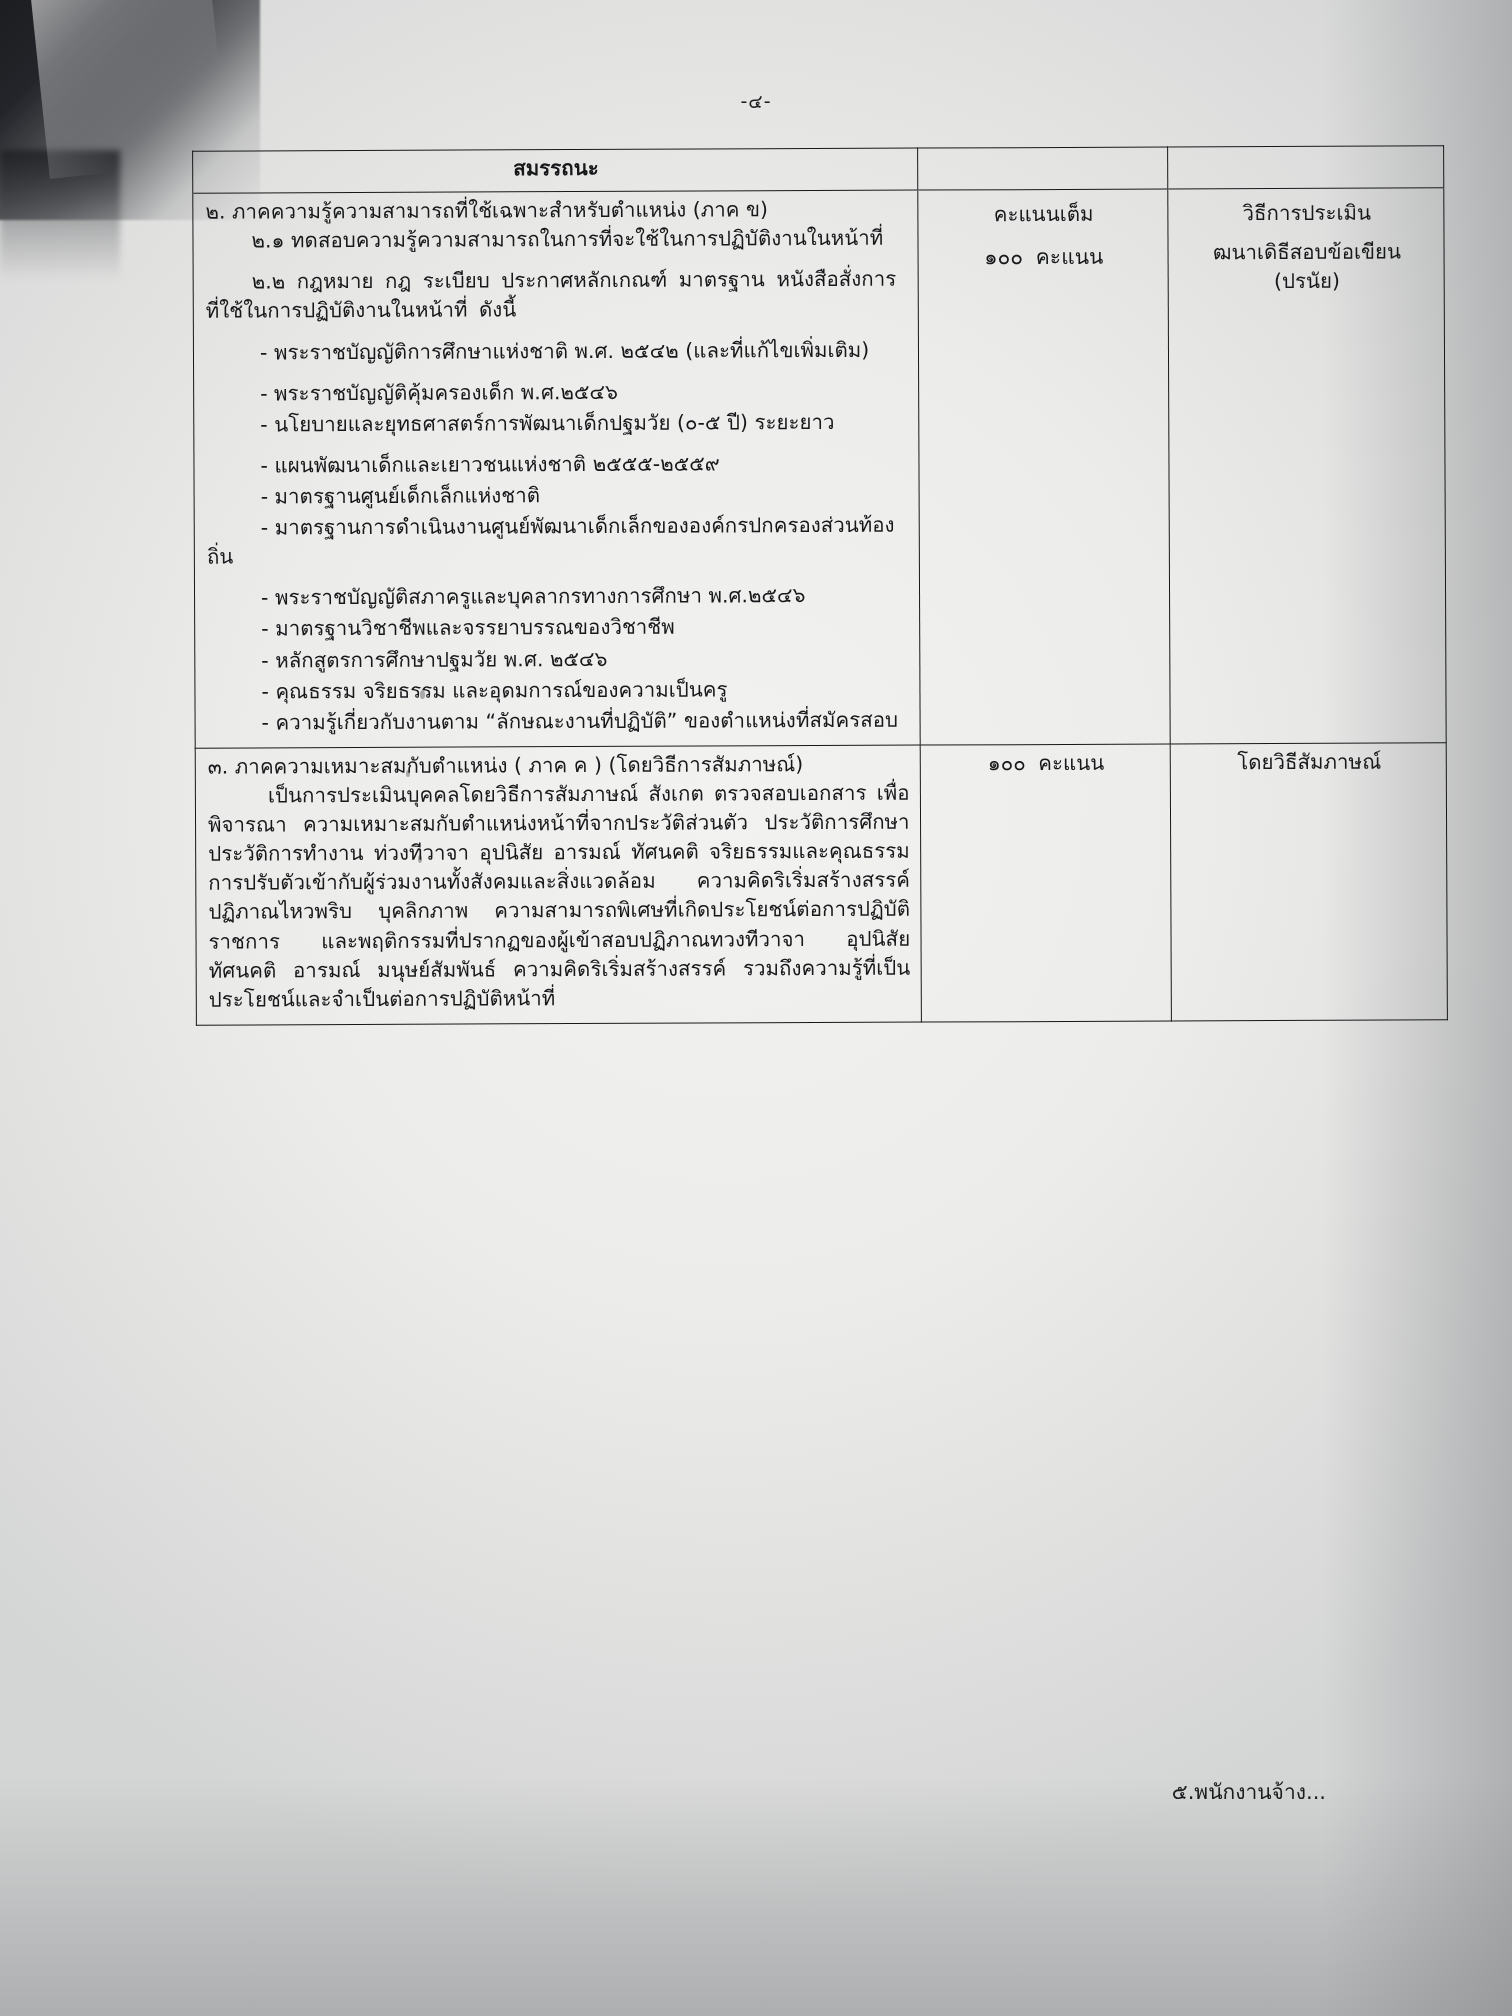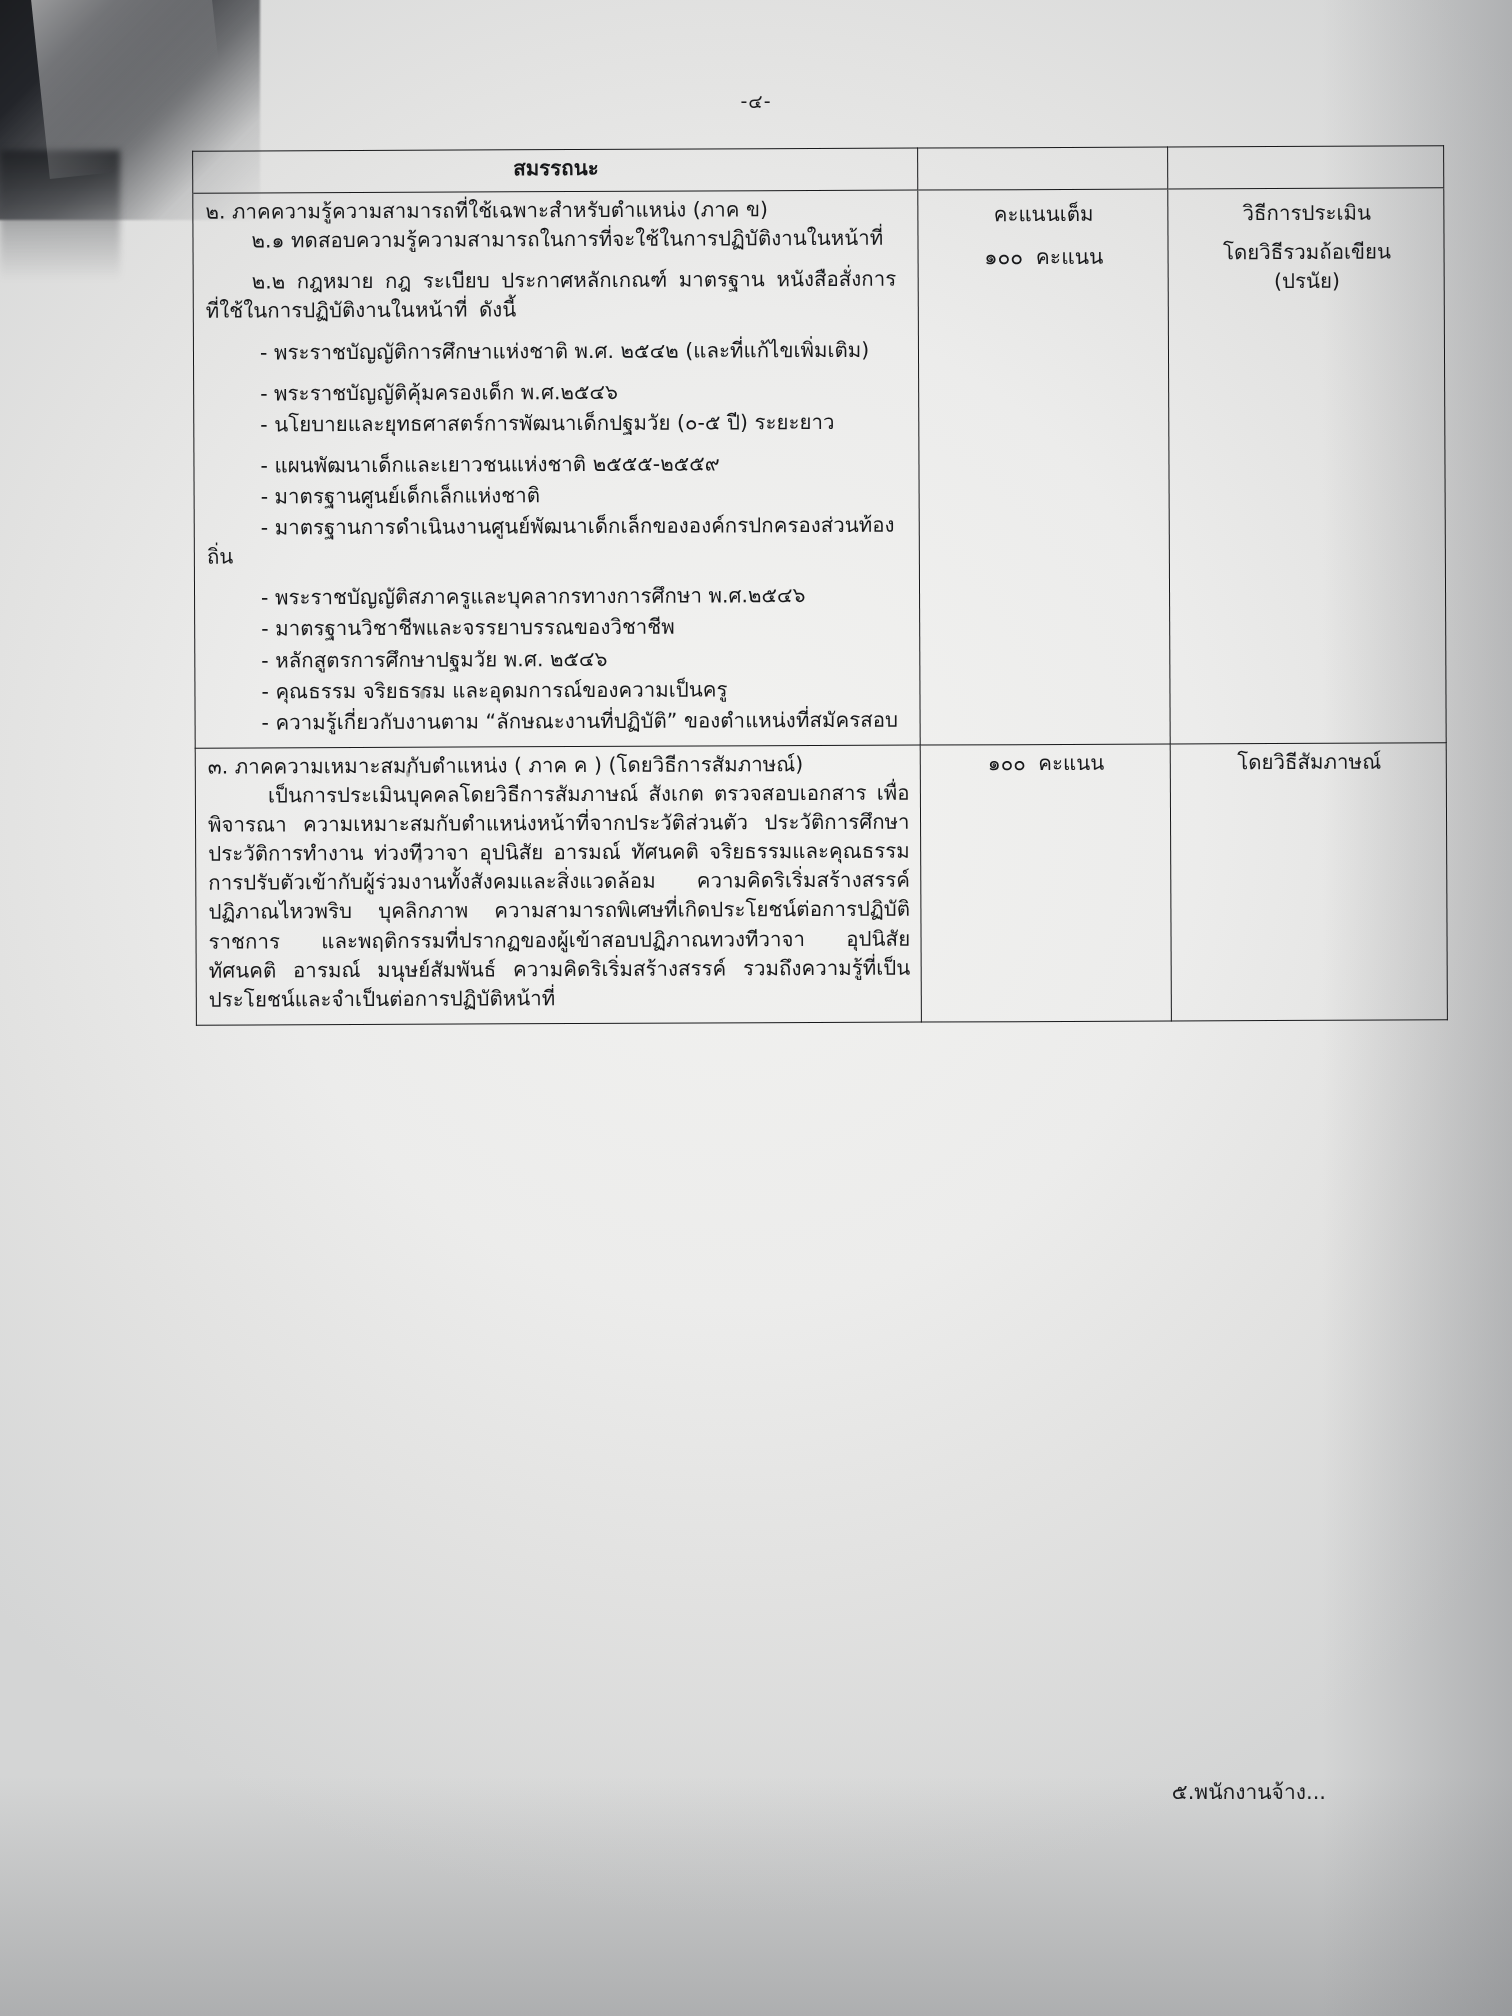--- a/index.html
+++ b/index.html
@@ -204,21 +204,21 @@
             <p class="dash-line">- คุณธรรม จริยธรรม และอุดมการณ์ของความเป็นครู</p>
             <p class="dash-line">- ความรู้เกี่ยวกับงานตาม “ลักษณะงานที่ปฏิบัติ” ของตำแหน่งที่สมัครสอบ</p>
           </td>
           <td>
             <div class="hdr-center">คะแนนเต็ม</div>
             <div class="score-cell">๑๐๐  คะแนน</div>
           </td>
           <td>
             <div class="hdr-center">วิธีการประเมิน</div>
             <div class="method-cell">
-              <span>โดยวิธีรวมถ้อเขียน</span>
+              <span>ฒนาเดิธีสอบข้อเขียน</span>
               <span class="l2">(ปรนัย)</span>
             </div>
           </td>
         </tr>
         <tr>
           <td>
             <p class="tight">๓. ภาคความเหมาะสมกับตำแหน่ง ( ภาค ค ) (โดยวิธีการสัมภาษณ์)</p>
             <p class="ind2 justify">เป็นการประเมินบุคคลโดยวิธีการสัมภาษณ์ สังเกต ตรวจสอบเอกสาร เพื่อพิจารณา ความเหมาะสมกับตำแหน่งหน้าที่จากประวัติส่วนตัว ประวัติการศึกษา ประวัติการทำงาน  ท่วงทีวาจา อุปนิสัย อารมณ์ ทัศนคติ จริยธรรมและคุณธรรม การปรับตัวเข้ากับผู้ร่วมงานทั้งสังคมและสิ่งแวดล้อม ความคิดริเริ่มสร้างสรรค์ ปฏิภาณไหวพริบ บุคลิกภาพ ความสามารถพิเศษที่เกิดประโยชน์ต่อการปฏิบัติราชการ และพฤติกรรมที่ปรากฏของผู้เข้าสอบปฏิภาณทวงทีวาจา อุปนิสัย ทัศนคติ อารมณ์ มนุษย์สัมพันธ์ ความคิดริเริ่มสร้างสรรค์ รวมถึงความรู้ที่เป็นประโยชน์และจำเป็นต่อการปฏิบัติหน้าที่</p>
           </td>
           <td class="score-cell">๑๐๐  คะแนน</td>

